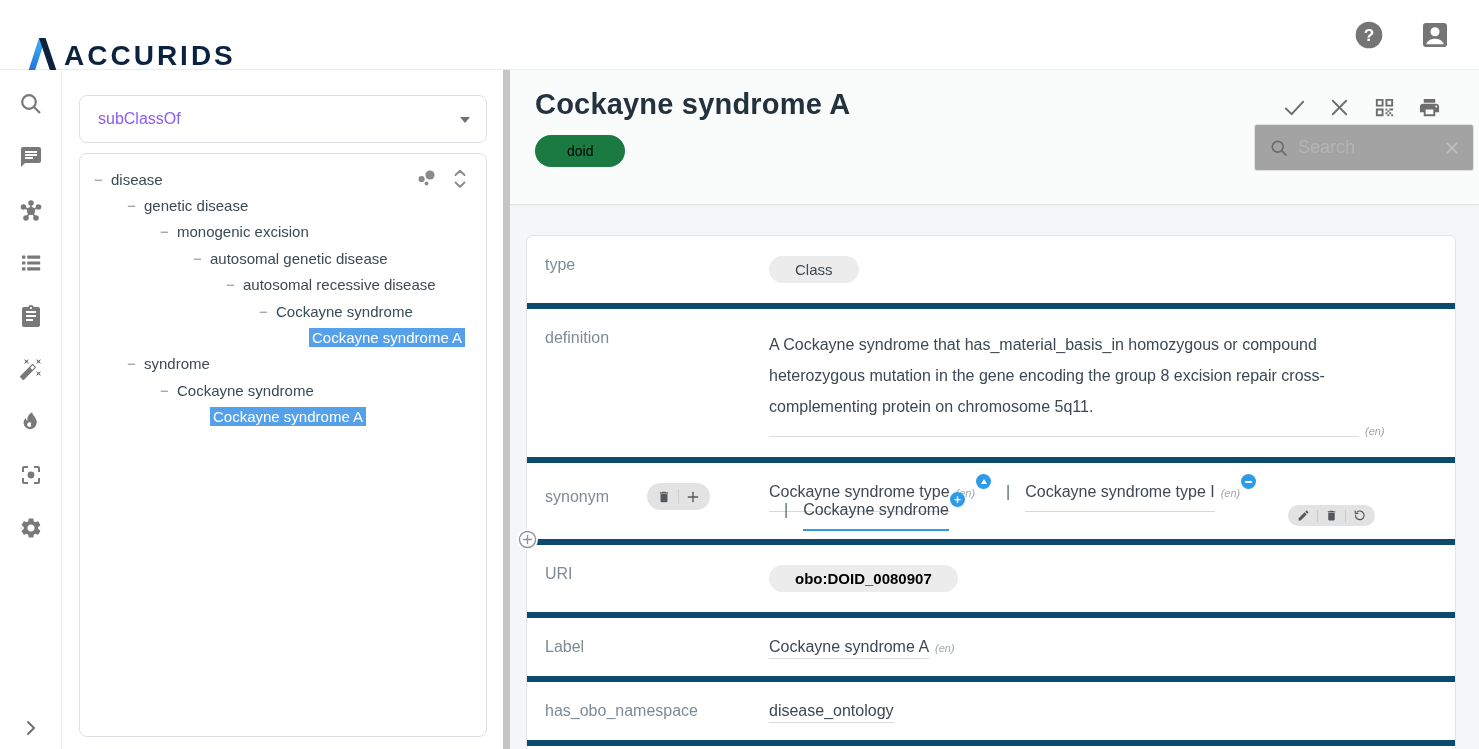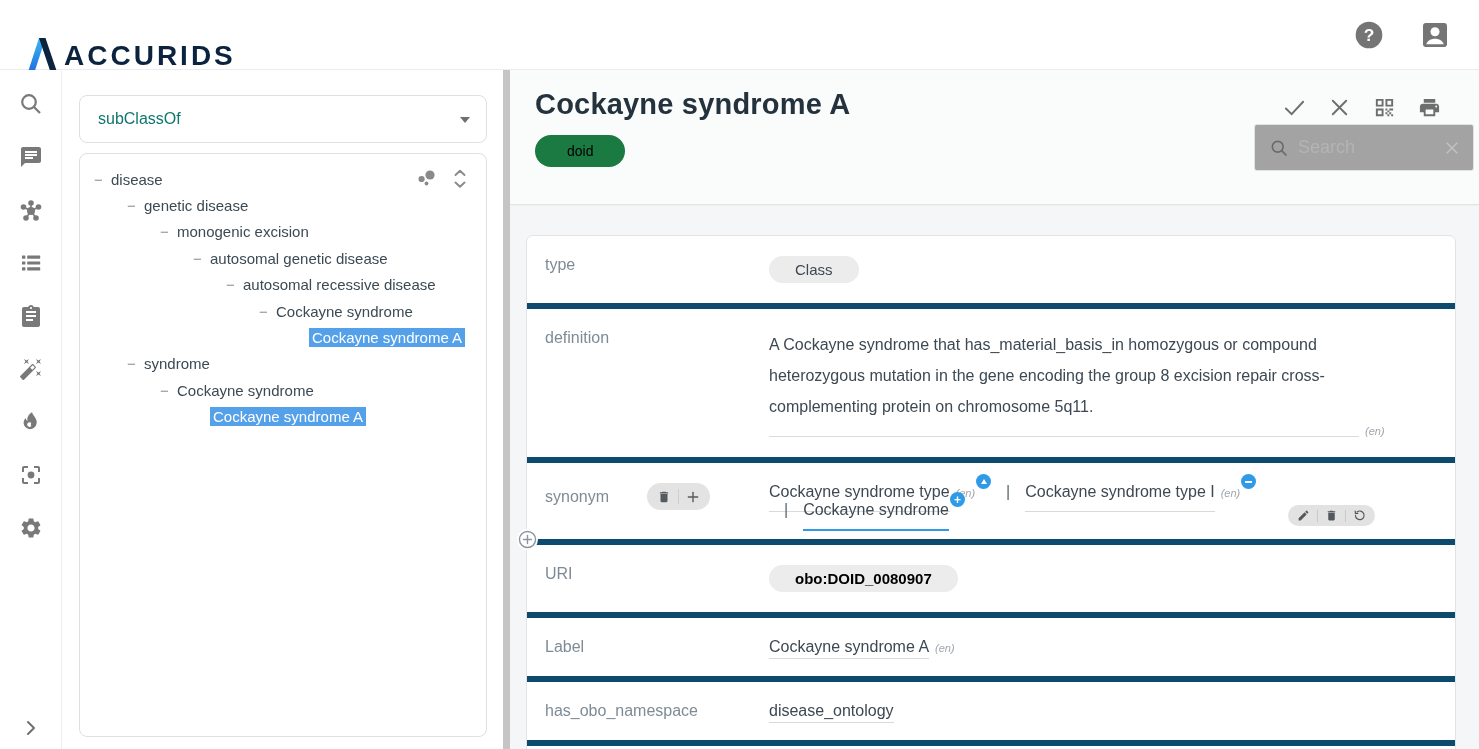--- a/index.html
+++ b/index.html
@@ -21,21 +21,21 @@
   
   .rail { width:62px; flex:none; border-right:1px solid #ededed; background:#fff;
     display:flex; flex-direction:column; align-items:center; padding-top:22px; gap:29px; }
   .rail-item { width:24px; height:24px; color:#797979; cursor:pointer; }
   .rail-item svg { width:24px; height:24px; display:block; }
   .rail-expand { margin-top:auto; margin-bottom:12px; width:18px; height:18px; color:#6f6f6f; }
 
   
   .left-panel { width:441px; flex:none; background:#fff; padding:25px 16px 0 17px; }
   .select-box { height:48px; border:1px solid #dcdfe3; border-radius:8px; background:#fff;
-    display:flex; align-items:center; padding:0 18px; font-size:16px; color:#0f766e;
+    display:flex; align-items:center; padding:0 18px; font-size:16px; color:#8b5cf6;
     position:relative; cursor:pointer; }
   .select-caret { position:absolute; right:16px; top:21px; width:0; height:0;
     border-left:5px solid transparent; border-right:5px solid transparent; border-top:6px solid #6f6f6f; }
   .tree-card { margin-top:10px; height:584px; border:1px solid #dcdfe3; border-radius:8px;
     background:#fff; padding:12px 12px; overflow:hidden; }
   .tree-row { display:flex; align-items:center; height:26.4px; font-size:15px; color:#3c4a54; }
   .tree-toggle { width:17px; flex:none; color:#8a949c; font-size:15px; cursor:pointer; }
   .tree-label { white-space:nowrap; }
   .tree-label.selected { background:#54a1ea; color:#fff; padding:1px 3px; }
   .tree-actions { margin-left:auto; display:flex; align-items:center; gap:13px; color:#8a8a8a; padding-right:6px; }

